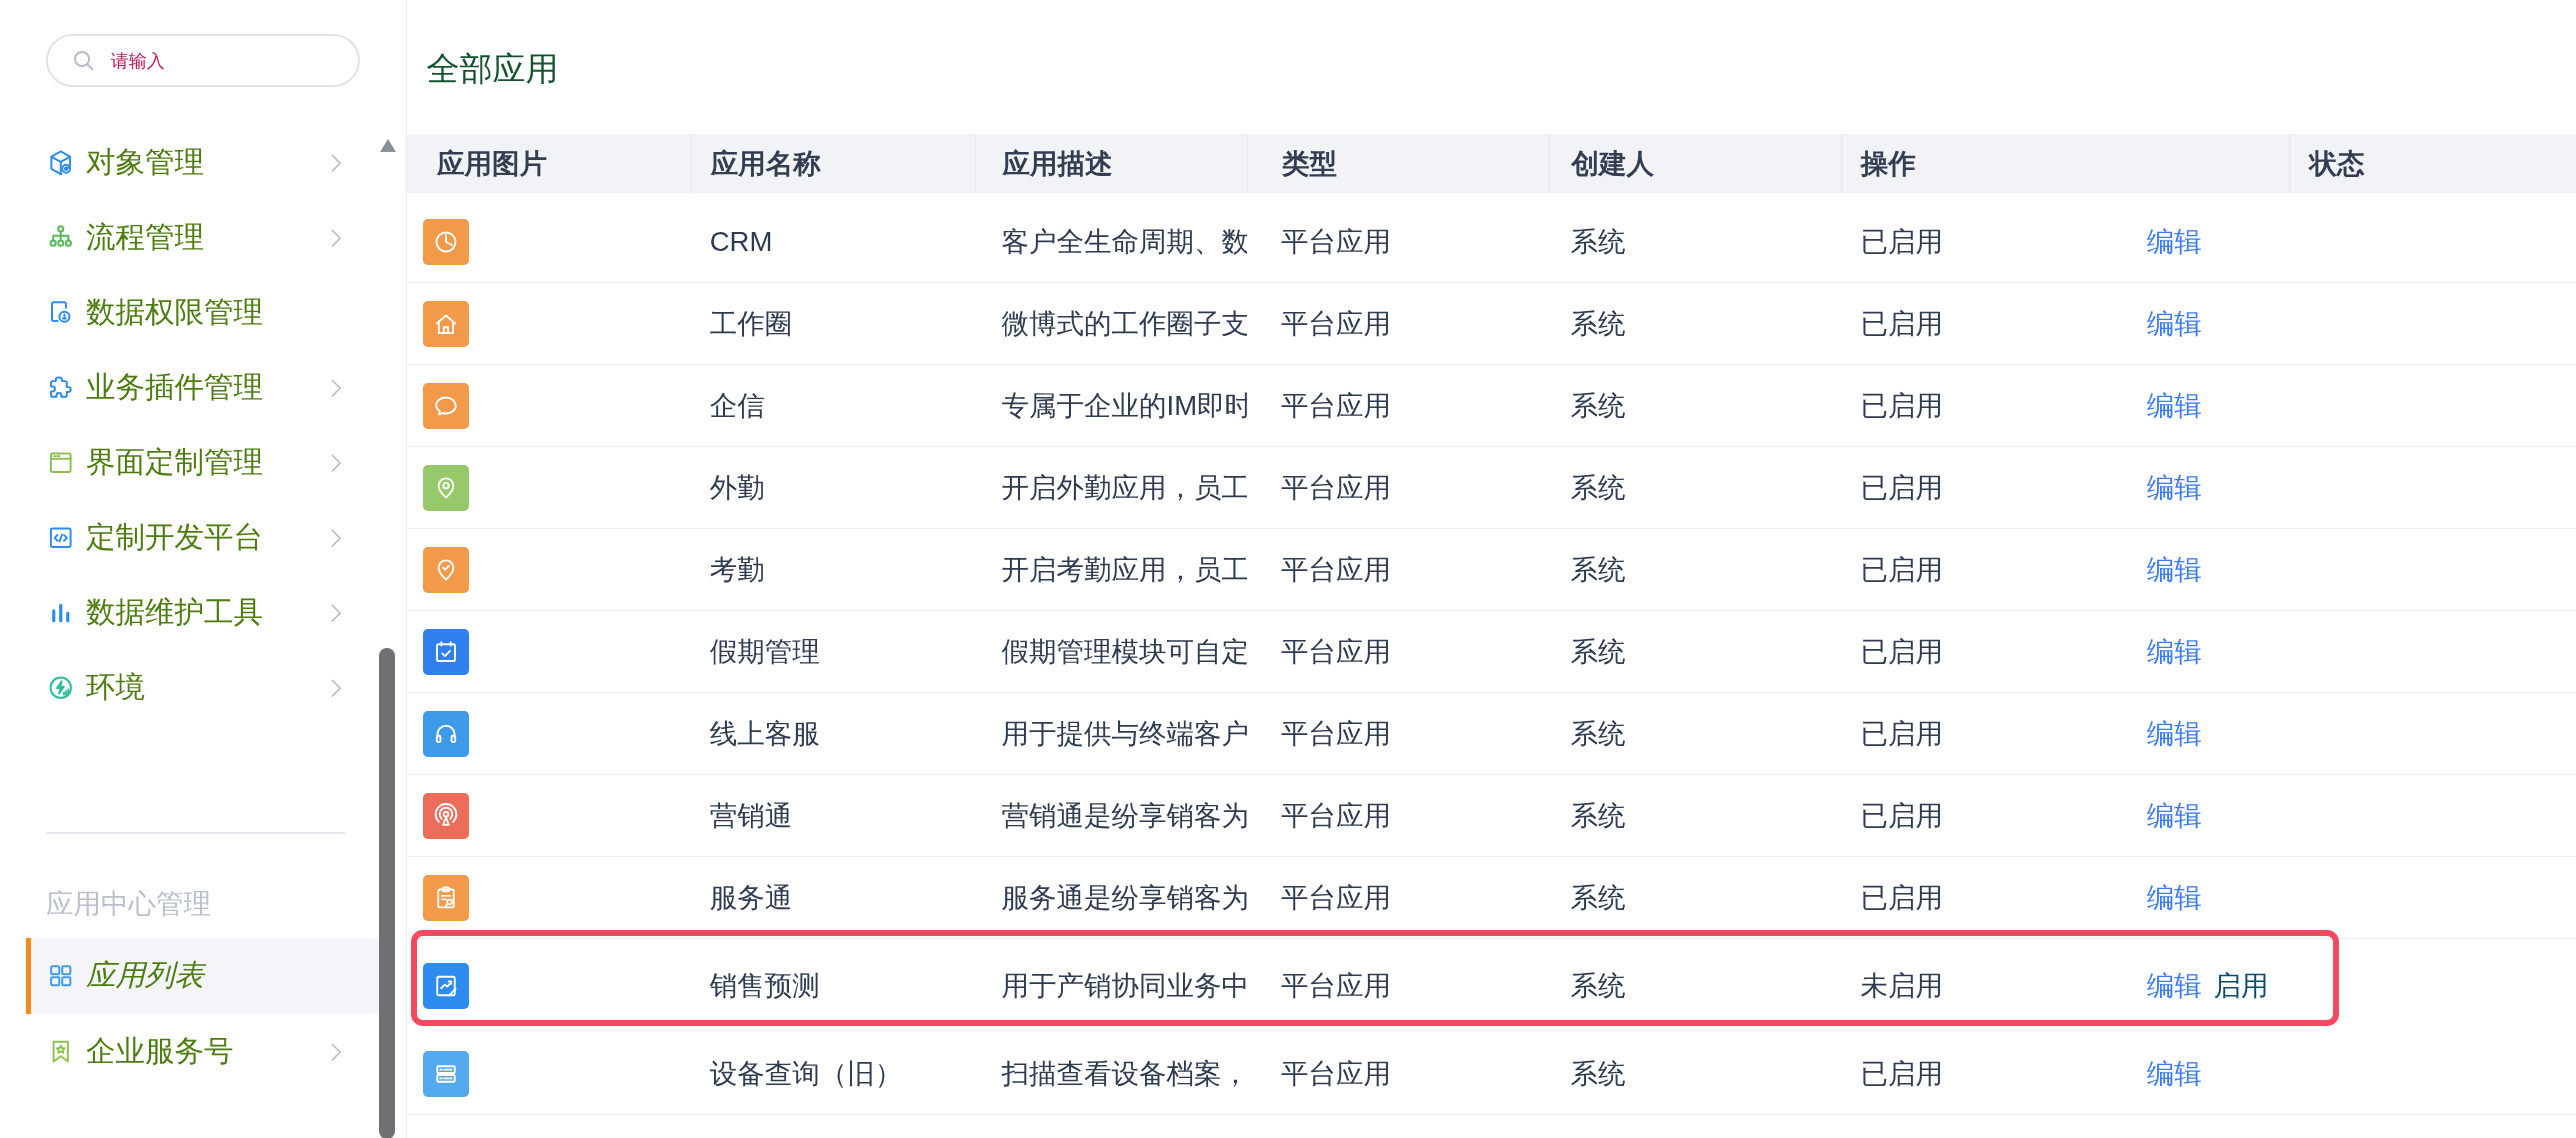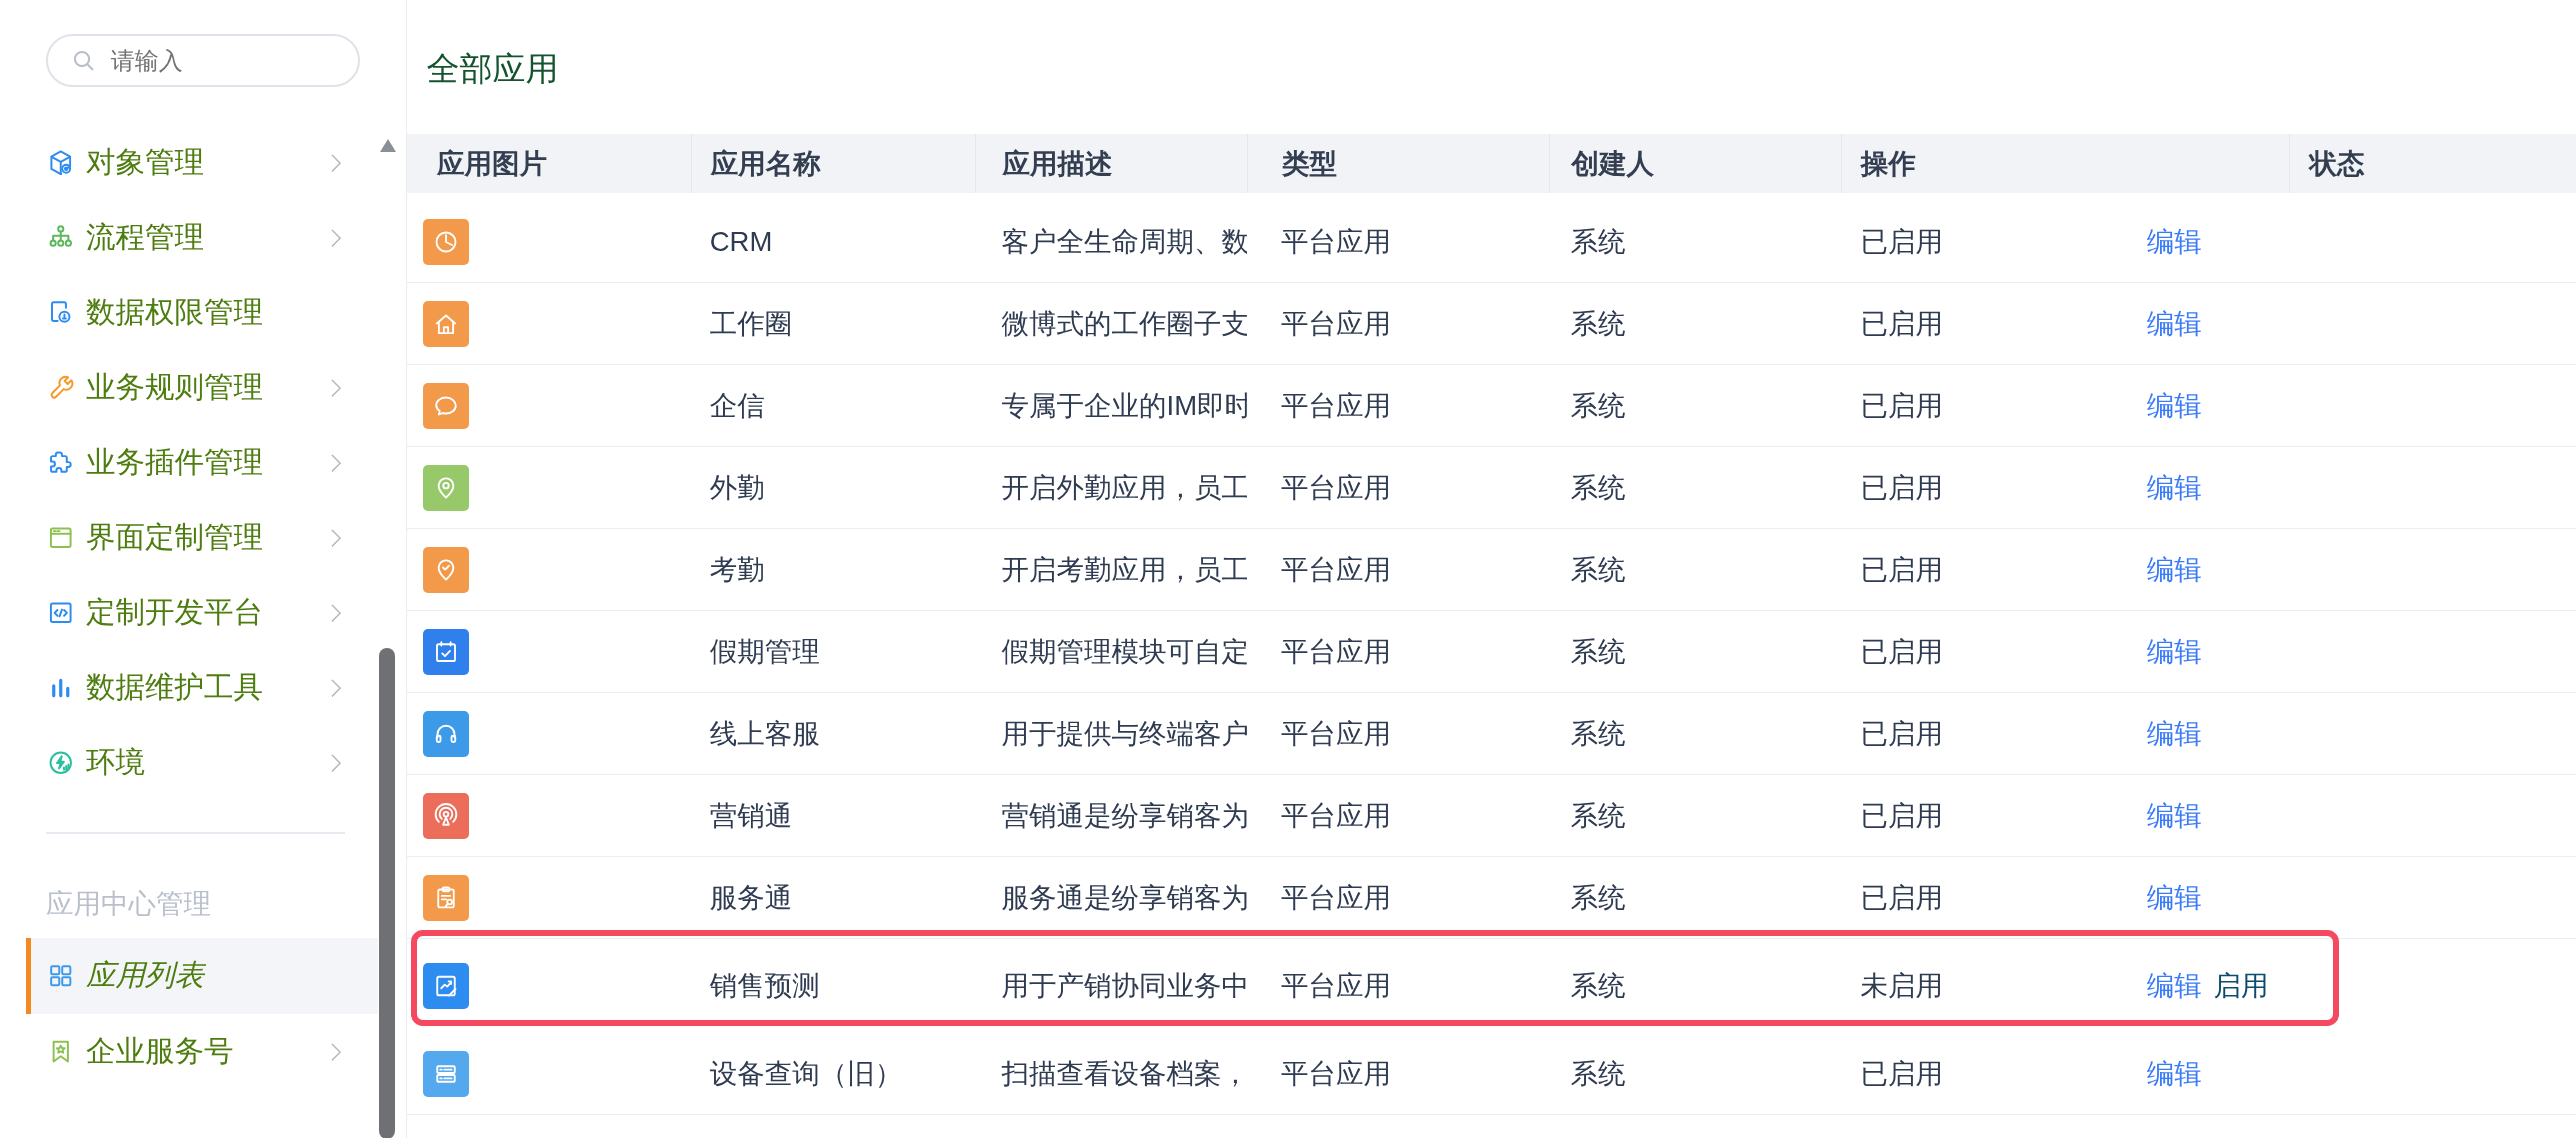--- a/index.html
+++ b/index.html
@@ -16,21 +16,21 @@
   .sidebar {
     position: absolute; left: 0; top: 0; width: 407px; height: 1139px;
     background: #ffffff; border-right: 1px solid #e9edf2;
   }
   .search-box {
     position: absolute; left: 46px; top: 34px; width: 314px; height: 53px;
     border: 2px solid #dfe3e9; border-radius: 26.5px;
     display: flex; align-items: center; gap: 13.7px; padding: 0 21.6px;
   }
   .search-box svg { width: 27.5px; height: 27.5px; flex: 0 0 auto; }
-  .search-placeholder { font-size: 24px; color: #737373; }
+  .search-placeholder { font-size: 18px; color: #be185d; }
 
   .menu { position: absolute; left: 0; top: 125px; width: 407px; }
   .menu-item {
     position: relative; height: 75px; display: flex; align-items: center; cursor: pointer;
   }
   .mi-icon { position: absolute; left: 46px; width: 29.5px; height: 29.5px; }
   .mi-icon svg { width: 29.5px; height: 29.5px; display: block; }
   .mi-label { position: absolute; left: 86px; font-size: 29.5px; color: #4d7c0f; white-space: nowrap; }
   .chevron {
     position: absolute; left: 326px; top: 50%; width: 12.8px; height: 12.8px;
@@ -151,29 +151,20 @@
         </div>
         <div class="menu-item">
           <span class="mi-icon">
             <svg viewBox="0 0 24 24" fill="none" stroke="#2d8cf0" stroke-width="1.6" stroke-linecap="round" stroke-linejoin="round">
               <path d="M16.2 8V4.9c0-.8-.6-1.4-1.4-1.4H6.3c-.8 0-1.4.6-1.4 1.4v12.4c0 .8.6 1.4 1.4 1.4h3.2"></path>
               <circle cx="15" cy="15.2" r="4.1"></circle>
               <path d="M15 13.5v1.7M13.8 16.6h2.4"></path>
             </svg>
           </span>
           <span class="mi-label">数据权限管理</span>
-        </div>
-        <div class="menu-item">
-          <span class="mi-icon">
-            <svg viewBox="0 0 24 24" fill="none" stroke="#f59a23" stroke-width="1.6" stroke-linecap="round" stroke-linejoin="round">
-              <path d="M21 6.5a5 5 0 0 1-6.6 6.6l-6.2 6.2a2.1 2.1 0 0 1-3-3l6.2-6.2A5 5 0 0 1 18 3.5l-2.9 2.9 2.5 2.5L20.5 6z"></path>
-            </svg>
-          </span>
-          <span class="mi-label">业务规则管理</span>
-          <span class="chevron"></span>
         </div>
         <div class="menu-item">
           <span class="mi-icon">
             <svg viewBox="0 0 24 24" fill="none" stroke="#2d8cf0" stroke-width="1.6" stroke-linecap="round" stroke-linejoin="round">
               <path d="M9.8 3.6c-1 0-1.8.8-1.8 1.8v1.2H5.5c-.8 0-1.4.6-1.4 1.4v3h1.2a2 2 0 1 1 0 4H4.1v3c0 .8.6 1.4 1.4 1.4h3v-1.2a2 2 0 1 1 4 0v1.2h3c.8 0 1.4-.6 1.4-1.4v-2.5h1.2a2 2 0 1 0 0-4h-1.2V8c0-.8-.6-1.4-1.4-1.4h-2.5V5.4c0-1-.8-1.8-1.8-1.8z"></path>
             </svg>
           </span>
           <span class="mi-label">业务插件管理</span>
           <span class="chevron"></span>
         </div>

